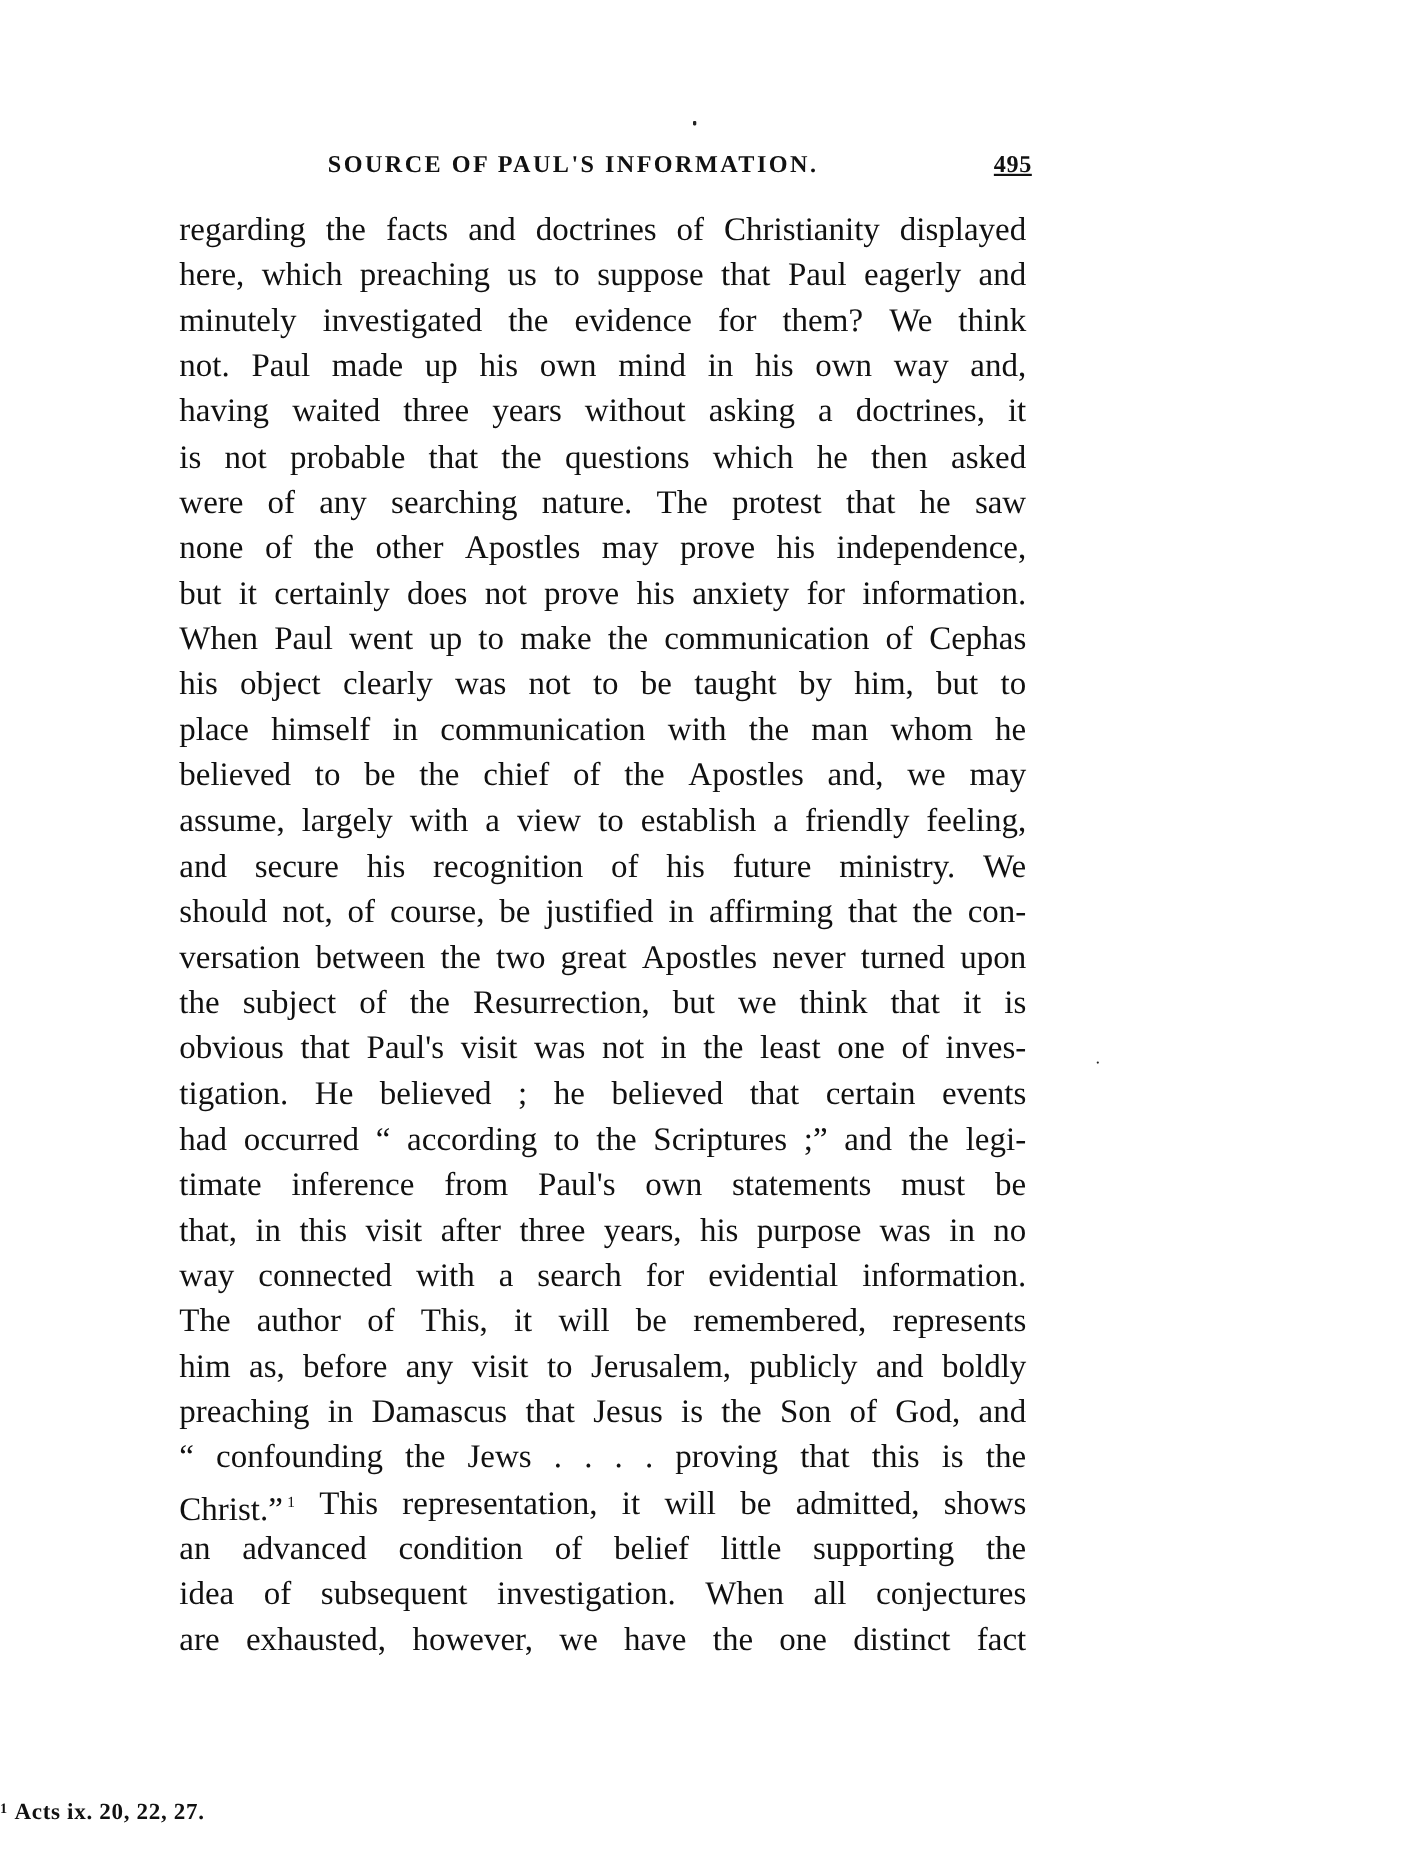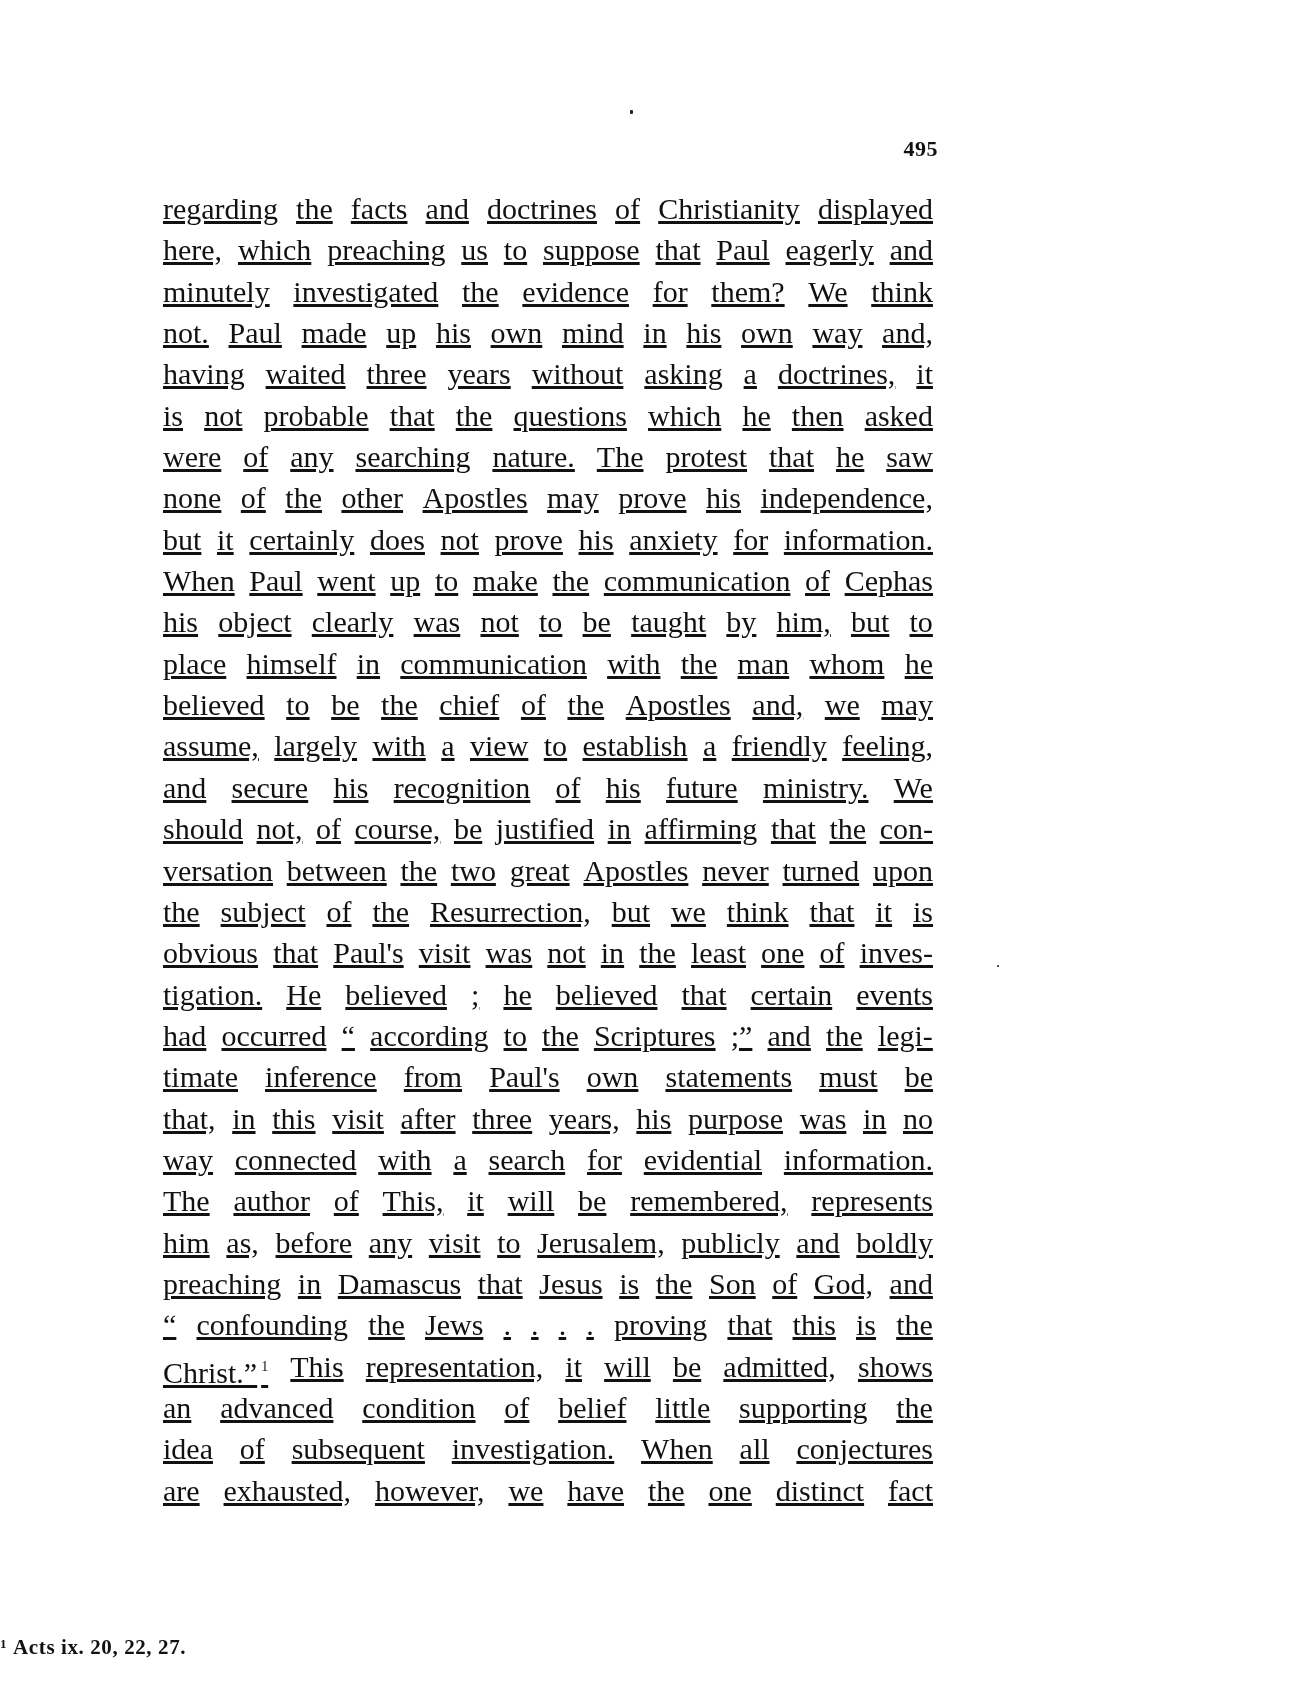--- a/index.html
+++ b/index.html
@@ -37,34 +37,34 @@
       font-weight: bold;
       white-space: nowrap;
     }
     .page-number {
       position: absolute;
       right: 0;
       top: 0;
       font-size: 22px;
       font-weight: bold;
       letter-spacing: 0.5px;
+      text-decoration: underline;
     }
     .speck {
       position: absolute;
       width: 3px;
       height: 4px;
       background: #222;
       border-radius: 1px;
     }
     .body-text {
       position: absolute;
       left: 163px;
       top: 188px;
       width: 770px;
-      text-decoration: underline;
     }
     .line {
       height: 41.35px;
       line-height: 41.35px;
       font-size: 30px;
       text-align: justify;
       text-align-last: justify;
       white-space: nowrap;
       overflow: visible;
       display: flex;
@@ -93,20 +93,21 @@
   </style>
 </head>
 <body>
 
 <div class="page">
 
   <div class="speck" style="left:630px; top:110px;"></div>
   <div class="speck" style="left:997px; top:965px; width:2px; height:2px;"></div>
 
   <div class="running-head">
+    <span class="running-title">SOURCE OF PAUL'S INFORMATION.</span>
     <span class="page-number">495</span>
   </div>
 
   <div class="body-text" id="body-text">
       <div class="line">
         <span class="w">regarding</span>
         <span class="w">the</span>
         <span class="w">facts</span>
         <span class="w">and</span>
         <span class="w">doctrines</span>

